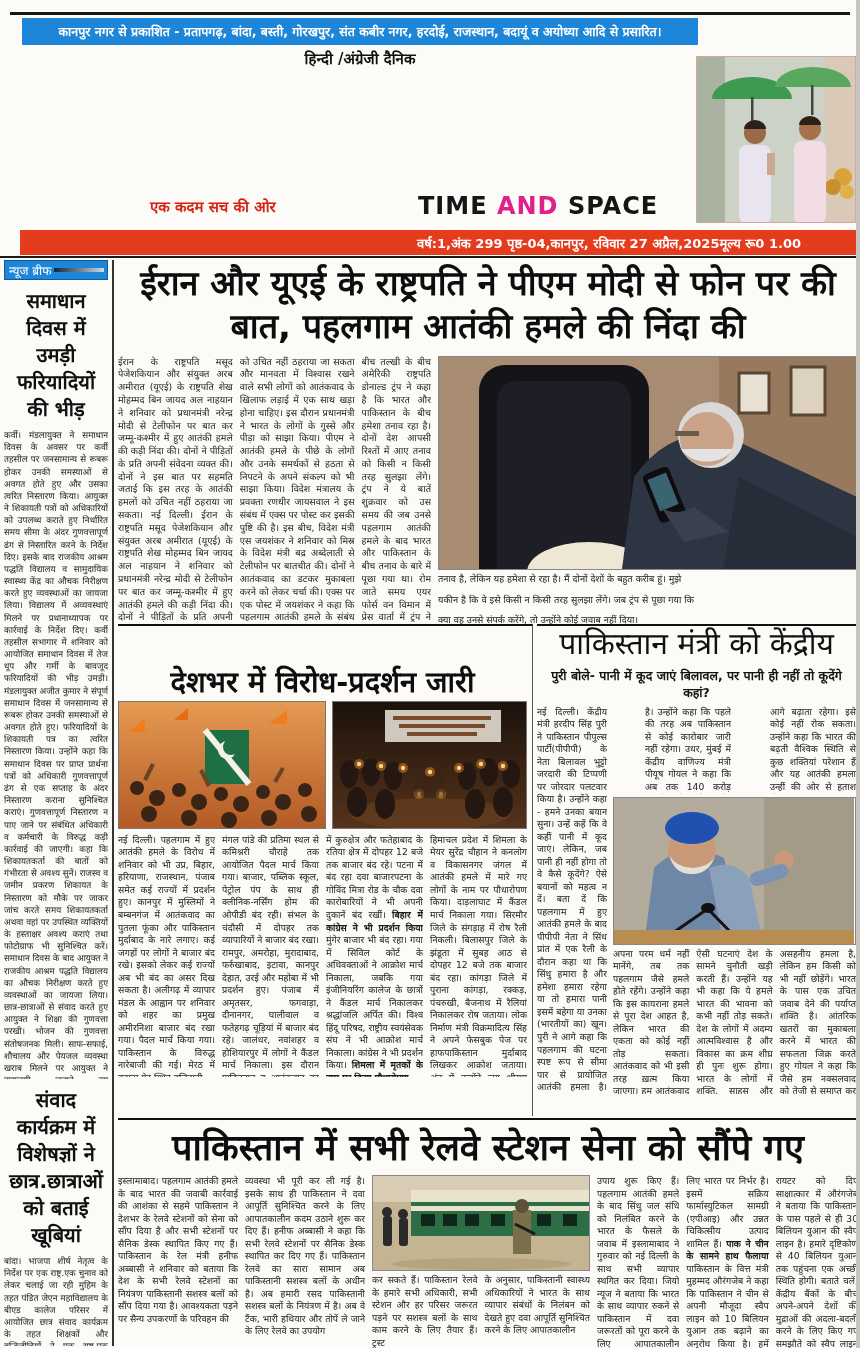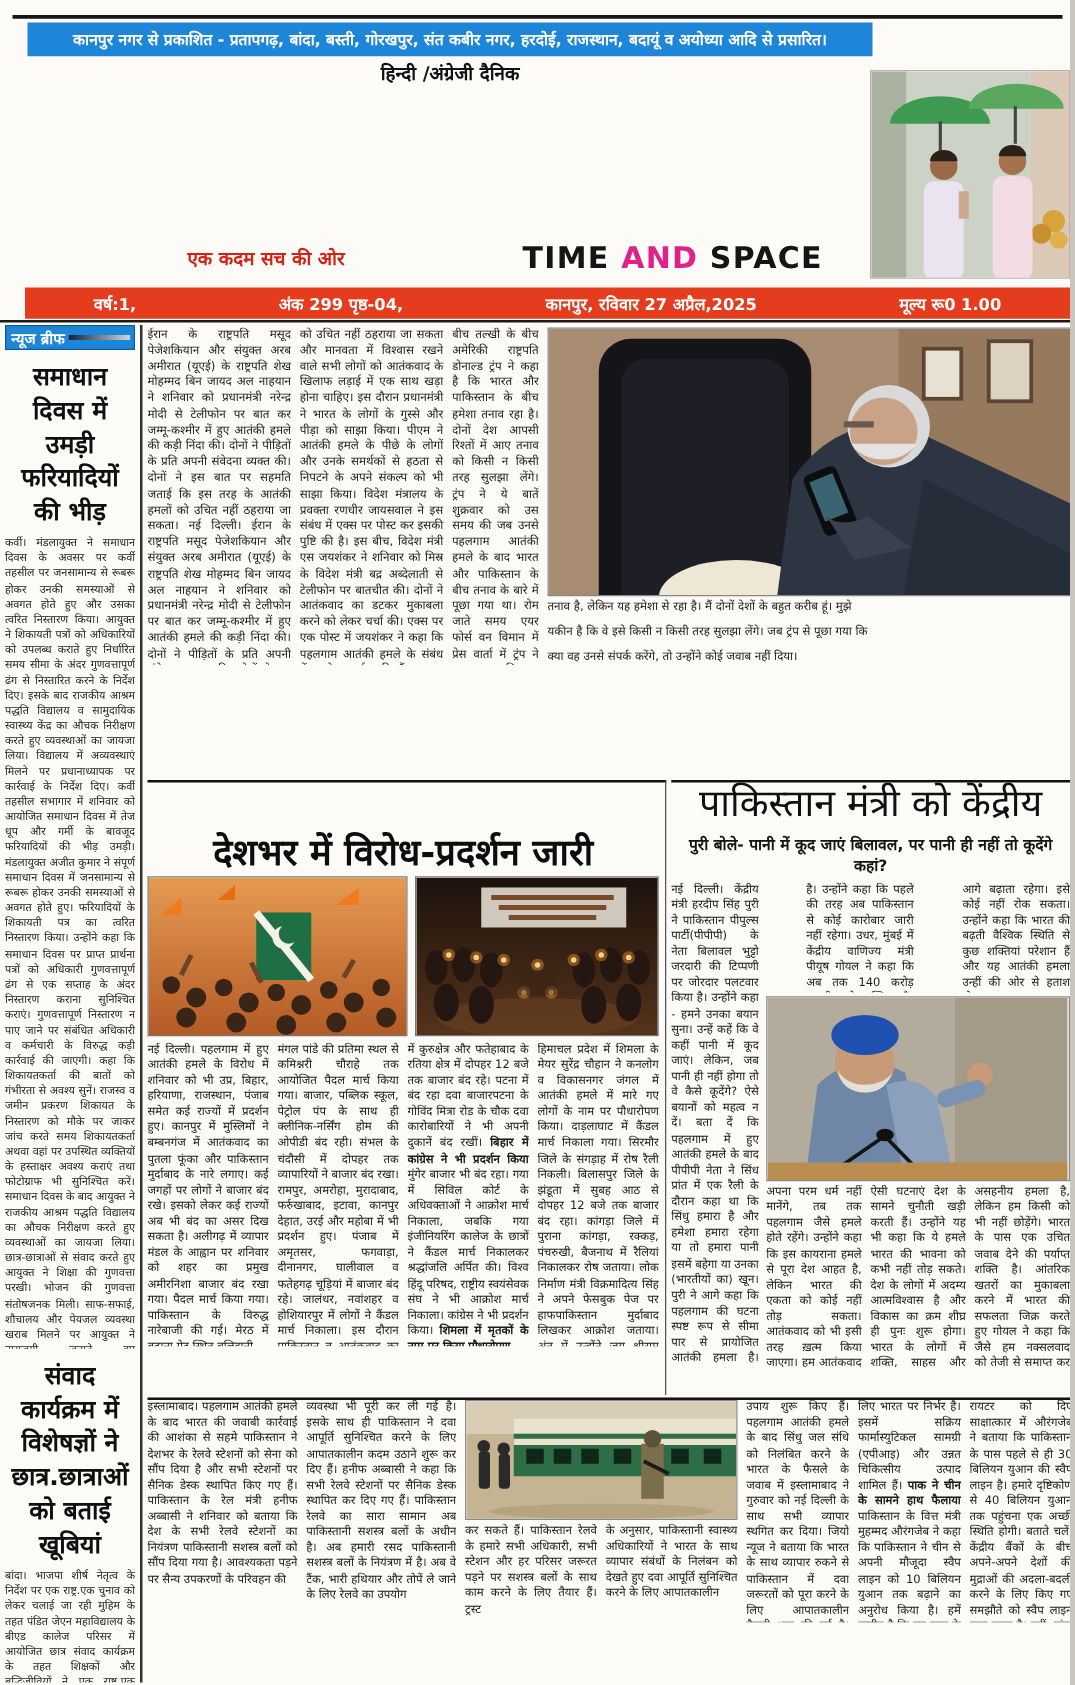--- a/index.html
+++ b/index.html
@@ -16,29 +16,29 @@
            color:#fff; font-weight:bold; font-size:12.5px; display:flex; align-items:center; justify-content:center; }
   .daily{ position:absolute; left:120px; top:48px; width:480px; text-align:center; font-weight:bold; font-size:15px; color:#111; }
   .title-hi{ position:absolute; left:8px; top:66px; width:690px; height:128px; display:flex; align-items:center; justify-content:center;
              font-size:74px; font-weight:900; color:#cd3a26; letter-spacing:1px;
              -webkit-text-stroke:2.5px #17171c; text-stroke:2.5px #17171c; white-space:nowrap; }
   .tagline{ position:absolute; left:150px; top:196px; width:220px; color:#d42315; font-weight:bold; font-size:15px; }
   .title-en{ position:absolute; left:418px; top:192px; width:280px; font-weight:bold; font-size:24px; color:#151515; letter-spacing:1px; }
   .title-en .and{ color:#e0218a; }
   .mast-photo{ position:absolute; left:696px; top:56px; width:160px; height:167px; border:1px solid #caa; overflow:hidden; }
   .issue-bar{ position:absolute; left:20px; top:230px; width:836px; height:25px; background:#e53c1d; color:#fff;
-              font-weight:bold; font-size:13px; display:flex; align-items:center; justify-content:space-between; padding:0 55px; }
+              font-weight:bold; font-size:13px; display:flex; align-items:center; justify-content:flex-end; padding:0 55px; }
 
   
   .content-top-rule{ position:absolute; left:0; top:256px; width:860px; height:2px; background:#1a1a1a; }
 
   
   .newsbrief{ position:absolute; left:2px; top:260px; width:112px; height:1086px; border-right:2px solid #333;
               padding:0 4px 0 2px; overflow:hidden; }
-  .nb-head{ height:20px; background:#1d86d8; color:#fff; font-weight:bold; font-size:12px;
+  .nb-head{ height:20px; background:#1d86d8; color:#fff; font-weight:normal; font-size:12px;
             display:flex; align-items:center; padding-left:4px; border:1px solid #0b5c9e; }
   .nb-head .tail{ flex:1; height:4px; margin:0 3px; background:linear-gradient(90deg,#10253a,#cfd8e2); }
   .nb-title{ margin:8px 0 6px; text-align:center; font-weight:bold; font-size:20px; line-height:1.35; color:#101010; }
   .nb-body{ font-size:8.7px; line-height:1.40; color:#1c1c1c; overflow:hidden; }
   .nb-b1{ height:650px; }
   .nb-b2{ height:250px; }
 
   
   .lead{ position:absolute; left:118px; top:260px; width:740px; height:362px; }
   .lead-hl{ text-align:center; font-size:34px; line-height:1.26; font-weight:800; color:#0d0d0d; padding:2px 4px 6px; }
@@ -134,20 +134,21 @@
       <span>न्यूज ब्रीफ</span>
       <span class="tail"></span>
     </div>
     <div class="nb-title">समाधान दिवस में उमड़ी फरियादियों की भीड़</div>
     <div class="nb-body nb-b1 jt">कर्वी। मंडलायुक्त ने समाधान दिवस के अवसर पर कर्वी तहसील पर जनसामान्य से रूबरू होकर उनकी समस्याओं से अवगत होते हुए और उसका त्वरित निस्तारण किया। आयुक्त ने शिकायती पत्रों को अधिकारियों को उपलब्ध कराते हुए निर्धारित समय सीमा के अंदर गुणवत्तापूर्ण ढंग से निस्तारित करने के निर्देश दिए। इसके बाद राजकीय आश्रम पद्धति विद्यालय व सामुदायिक स्वास्थ्य केंद्र का औचक निरीक्षण करते हुए व्यवस्थाओं का जायजा लिया। विद्यालय में अव्यवस्थाएं मिलने पर प्रधानाध्यापक पर कार्रवाई के निर्देश दिए। कर्वी तहसील सभागार में शनिवार को आयोजित समाधान दिवस में तेज धूप और गर्मी के बावजूद फरियादियों की भीड़ उमड़ी। मंडलायुक्त अजीत कुमार ने संपूर्ण समाधान दिवस में जनसामान्य से रूबरू होकर उनकी समस्याओं से अवगत होते हुए। फरियादियों के शिकायती पत्र का त्वरित निस्तारण किया। उन्होंने कहा कि समाधान दिवस पर प्राप्त प्रार्थना पत्रों को अधिकारी गुणवत्तापूर्ण ढंग से एक सप्ताह के अंदर निस्तारण कराना सुनिश्चित कराएं। गुणवत्तापूर्ण निस्तारण न पाए जाने पर संबंधित अधिकारी व कर्मचारी के विरुद्ध कड़ी कार्रवाई की जाएगी। कहा कि शिकायतकर्ता की बातों को गंभीरता से अवश्य सुनें। राजस्व व जमीन प्रकरण शिकायत के निस्तारण को मौके पर जाकर जांच करते समय शिकायतकर्ता अथवा वहां पर उपस्थित व्यक्तियों के हस्ताक्षर अवश्य कराएं तथा फोटोग्राफ भी सुनिश्चित करें। समाधान दिवस के बाद आयुक्त ने राजकीय आश्रम पद्धति विद्यालय का औचक निरीक्षण करते हुए व्यवस्थाओं का जायजा लिया। छात्र-छात्राओं से संवाद करते हुए आयुक्त ने शिक्षा की गुणवत्ता परखी। भोजन की गुणवत्ता संतोषजनक मिली। साफ-सफाई, शौचालय और पेयजल व्यवस्था खराब मिलने पर आयुक्त ने नाराजगी जताते हुए प्रधानाध्यापक के विरुद्ध कार्रवाई के निर्देश दिए। सामुदायिक स्वास्थ्य केंद्र का निरीक्षण करते हुए कतिपय दवाओं की उपलब्धता एवं डॉक्टरों की उपस्थिति की जानकारी ली। शौचालय के दरवाजे एवं वहां की स्थिति खराब मिलने पर सुधार को कहा। चिकित्साधीक्षक ने सीएचसी में अग्नि सुरक्षा यंत्रों, सिक्योरिटी गार्ड व सफाई कर्मियों व एक फिजिशियन की जरूरत बताई। इस पर उन्होंने जिला अधिशासी अधिकारी एवं मुख्य चिकित्सा अधिकारी को समस्या निराकरण कराने के निर्देश दिए।</div>
     <div class="nb-title">संवाद कार्यक्रम में विशेषज्ञों ने छात्र.छात्राओं को बताई खूबियां</div>
     <div class="nb-body nb-b2 jt">बांदा। भाजपा शीर्ष नेतृत्व के निर्देश पर एक राष्ट्र.एक चुनाव को लेकर चलाई जा रही मुहिम के तहत पंडित जेएन महाविद्यालय के बीएड कालेज परिसर में आयोजित छात्र संवाद कार्यक्रम के तहत शिक्षकों और बुद्धिजीवियों ने एक राष्ट्र.एक चुनाव की उपयोगिता और महत्व बताया। कहा कि एक राष्ट्र.एक चुनाव से देश में अर्थव्यवस्था सुधार के साथ लोकतंत्र मजबूत होगा। मतदाताओं को बार.बार मतदान से होने वाली परेशानियों के साथ अनिश्चितता का दौर समाप्त होगा। पंडित जेएन महाविद्यालय के बीएड कालेज परिसर में शनिवार को एक राष्ट्र.एक चुनाव विषय को लेकर छात्र संवाद कार्यक्रम आयोजित हुआ। शिक्षा संरक्षण विभाग छात्र.छात्राओं ने संवाद कार्यक्रम में बढ़चढ़कर भागीदारी की। महिला डिग्री कालेज महाविद्यालय प्राचार्य डा.दीपाली गुप्ता ने एक राष्ट्र.एक चुनाव के फायदे बताए।</div>
   </aside>
 
   <section class="lead">
+    <h1 class="lead-hl">ईरान और यूएई के राष्ट्रपति ने पीएम मोदी से फोन पर की बात, पहलगाम आतंकी हमले की निंदा की</h1>
     <div class="lead-body">
       <div class="lead-col lc1 jt">ईरान के राष्ट्रपति मसूद पेजेशकियान और संयुक्त अरब अमीरात (यूएई) के राष्ट्रपति शेख मोहम्मद बिन जायद अल नाहयान ने शनिवार को प्रधानमंत्री नरेन्द्र मोदी से टेलीफोन पर बात कर जम्मू-कश्मीर में हुए आतंकी हमले की कड़ी निंदा की। दोनों ने पीड़ितों के प्रति अपनी संवेदना व्यक्त की। दोनों ने इस बात पर सहमति जताई कि इस तरह के आतंकी हमलों को उचित नहीं ठहराया जा सकता। नई दिल्ली। ईरान के राष्ट्रपति मसूद पेजेशकियान और संयुक्त अरब अमीरात (यूएई) के राष्ट्रपति शेख मोहम्मद बिन जायद अल नाहयान ने शनिवार को प्रधानमंत्री नरेन्द्र मोदी से टेलीफोन पर बात कर जम्मू-कश्मीर में हुए आतंकी हमले की कड़ी निंदा की। दोनों ने पीड़ितों के प्रति अपनी संवेदना व्यक्त की। दोनों ने इस बात पर सहमति जताई कि इस तरह के आतंकी हमलों</div>
       <div class="lead-col lc2 jt">को उचित नहीं ठहराया जा सकता और मानवता में विश्वास रखने वाले सभी लोगों को आतंकवाद के खिलाफ लड़ाई में एक साथ खड़ा होना चाहिए। इस दौरान प्रधानमंत्री ने भारत के लोगों के गुस्से और पीड़ा को साझा किया। पीएम ने आतंकी हमले के पीछे के लोगों और उनके समर्थकों से हठता से निपटने के अपने संकल्प को भी साझा किया। विदेश मंत्रालय के प्रवक्ता रणधीर जायसवाल ने इस संबंध में एक्स पर पोस्ट कर इसकी पुष्टि की है। इस बीच, विदेश मंत्री एस जयशंकर ने शनिवार को मिस्र के विदेश मंत्री बद्र अब्देलाती से टेलीफोन पर बातचीत की। दोनों ने आतंकवाद का डटकर मुकाबला करने को लेकर चर्चा की। एक्स पर एक पोस्ट में जयशंकर ने कहा कि पहलगाम आतंकी हमले के संबंध में उनके समर्थन की मैं सराहना करता हूं। पहलगाम आतंकी हमले के बाद भारत और पाकिस्तान के</div>
       <div class="lead-col lc3 jt">बीच तल्खी के बीच अमेरिकी राष्ट्रपति डोनाल्ड ट्रंप ने कहा है कि भारत और पाकिस्तान के बीच हमेशा तनाव रहा है। दोनों देश आपसी रिश्तों में आए तनाव को किसी न किसी तरह सुलझा लेंगे। ट्रंप ने ये बातें शुक्रवार को उस समय की जब उनसे पहलगाम आतंकी हमले के बाद भारत और पाकिस्तान के बीच तनाव के बारे में पूछा गया था। रोम जाते समय एयर फोर्स वन विमान में प्रेस वार्ता में ट्रंप ने कहा, पाकिस्तान और भारत के बीच बहुत</div>
       <div class="lead-photo-wrap">
         <div class="lead-photo">
           <svg width="418" height="235" viewBox="0 0 418 235">
             <rect width="418" height="235" fill="#a88c71"></rect>
             <rect x="280" y="0" width="138" height="235" fill="#97795d"></rect>
             <rect x="300" y="16" width="30" height="40" fill="#e8e0d2" stroke="#5a4632" stroke-width="3"></rect>
@@ -309,20 +310,21 @@
         <div class="mi-botrow">
           <div class="jt">अपना परम धर्म नहीं मानेंगे, तब तक पहलगाम जैसे हमले होते रहेंगे। उन्होंने कहा कि इस कायराना हमले से पूरा देश आहत है, लेकिन भारत की एकता को कोई नहीं तोड़ सकता। आतंकवाद को भी इसी तरह ख़त्म किया जाएगा। हम आतंकवाद के विरुद्ध लड़ाई जारी रखेंगे।</div>
           <div class="jt">ऐसी घटनाएं देश के सामने चुनौती खड़ी करती हैं। उन्होंने यह भी कहा कि ये हमले भारत की भावना को कभी नहीं तोड़ सकते। देश के लोगों में अदम्य आत्मविश्वास है और विकास का क्रम शीघ्र ही पुनः शुरू होगा। भारत के लोगों में शक्ति, साहस और आत्मबल है।</div>
           <div class="jt">असहनीय हमला है, लेकिन हम किसी को भी नहीं छोड़ेंगे। भारत के पास एक उचित जवाब देने की पर्याप्त शक्ति है। आंतरिक खतरों का मुकाबला करने में भारत की सफलता जिक्र करते हुए गोयल ने कहा कि जैसे हम नक्सलवाद को तेजी से समाप्त कर रहे हैं, हम आतंकवाद को भी इसी तरह और संकल्प अडिग हैं।</div>
         </div>
       </div>
     </div>
   </section>
 
   <section class="railway">
+    <h2 class="rw-hl">पाकिस्तान में सभी रेलवे स्टेशन सेना को सौंपे गए</h2>
     <div class="rw-body">
       <div class="rw-c rw-c1 jt">इस्लामाबाद। पहलगाम आतंकी हमले के बाद भारत की जवाबी कार्रवाई की आशंका से सहमे पाकिस्तान ने देशभर के रेलवे स्टेशनों को सेना को सौंप दिया है और सभी स्टेशनों पर सैनिक डेस्क स्थापित किए गए हैं। पाकिस्तान के रेल मंत्री हनीफ अब्बासी ने शनिवार को बताया कि देश के सभी रेलवे स्टेशनों का नियंत्रण पाकिस्तानी सशस्त्र बलों को सौंप दिया गया है। आवश्यकता पड़ने पर सैन्य उपकरणों के परिवहन की</div>
       <div class="rw-c rw-c2 jt">व्यवस्था भी पूरी कर ली गई है। इसके साथ ही पाकिस्तान ने दवा आपूर्ति सुनिश्चित करने के लिए आपातकालीन कदम उठाने शुरू कर दिए हैं। हनीफ अब्बासी ने कहा कि सभी रेलवे स्टेशनों पर सैनिक डेस्क स्थापित कर दिए गए हैं। पाकिस्तान रेलवे का सारा सामान अब पाकिस्तानी सशस्त्र बलों के अधीन है। अब हमारी रसद पाकिस्तानी सशस्त्र बलों के नियंत्रण में है। अब वे टैंक, भारी हथियार और तोपें ले जाने के लिए रेलवे का उपयोग</div>
       <div class="rw-mid">
         <div class="rw-photo">
           <svg width="216" height="96" viewBox="0 0 216 96">
             <rect width="216" height="26" fill="#d8cdb4"></rect>
             <rect y="26" width="216" height="70" fill="#c4b491"></rect>
             <rect x="38" y="14" width="178" height="12" fill="#e9e2cc"></rect>
             <rect x="38" y="26" width="178" height="34" fill="#2e6e46"></rect>

